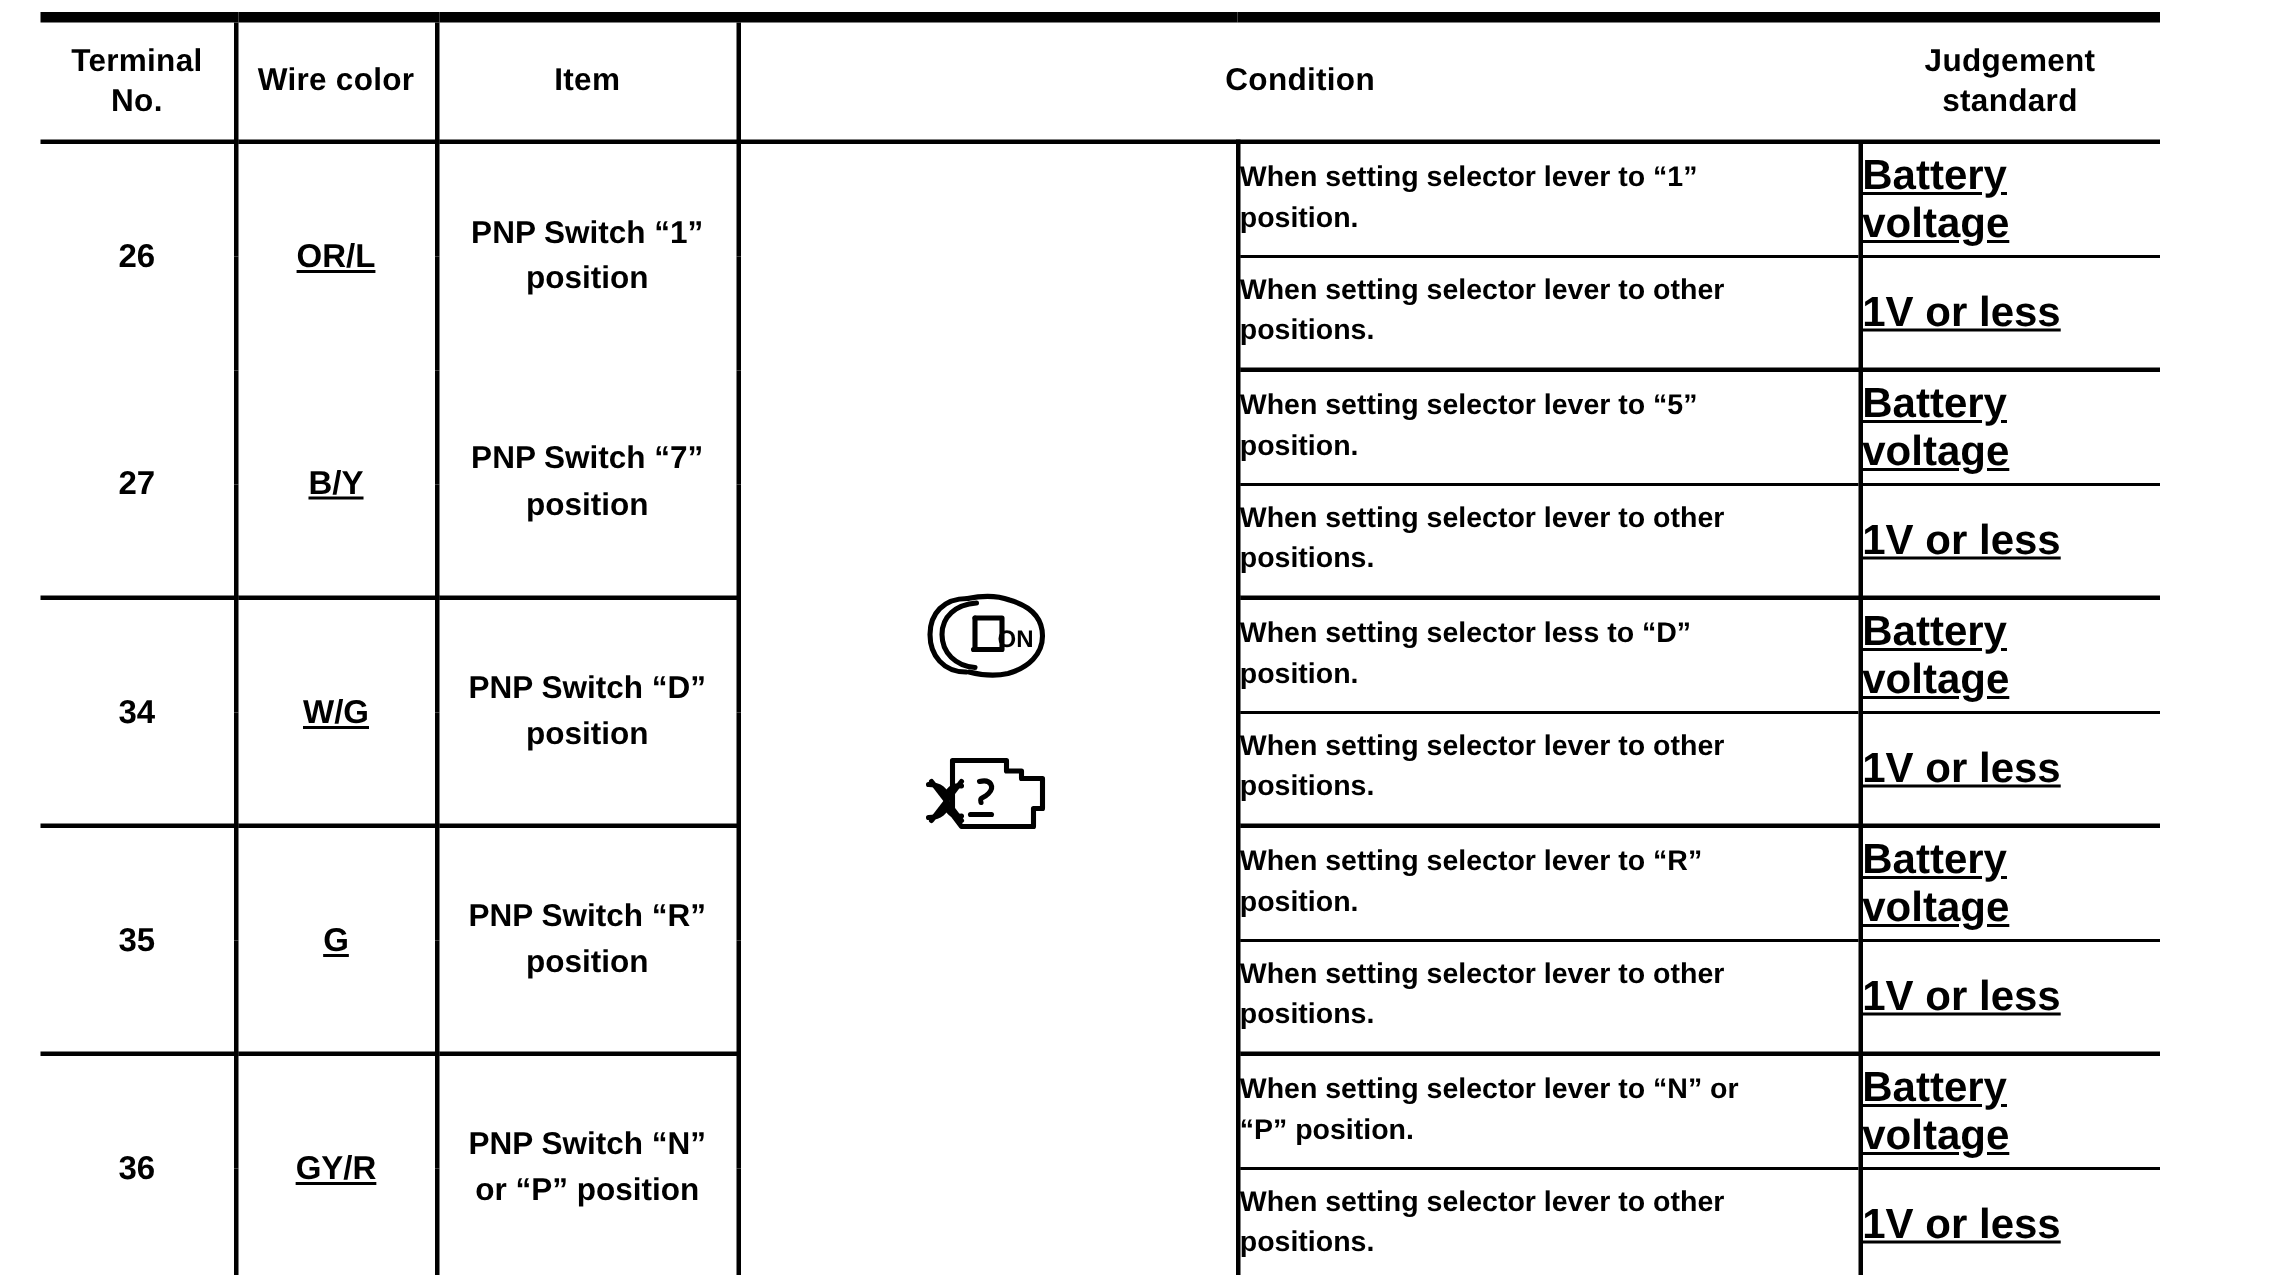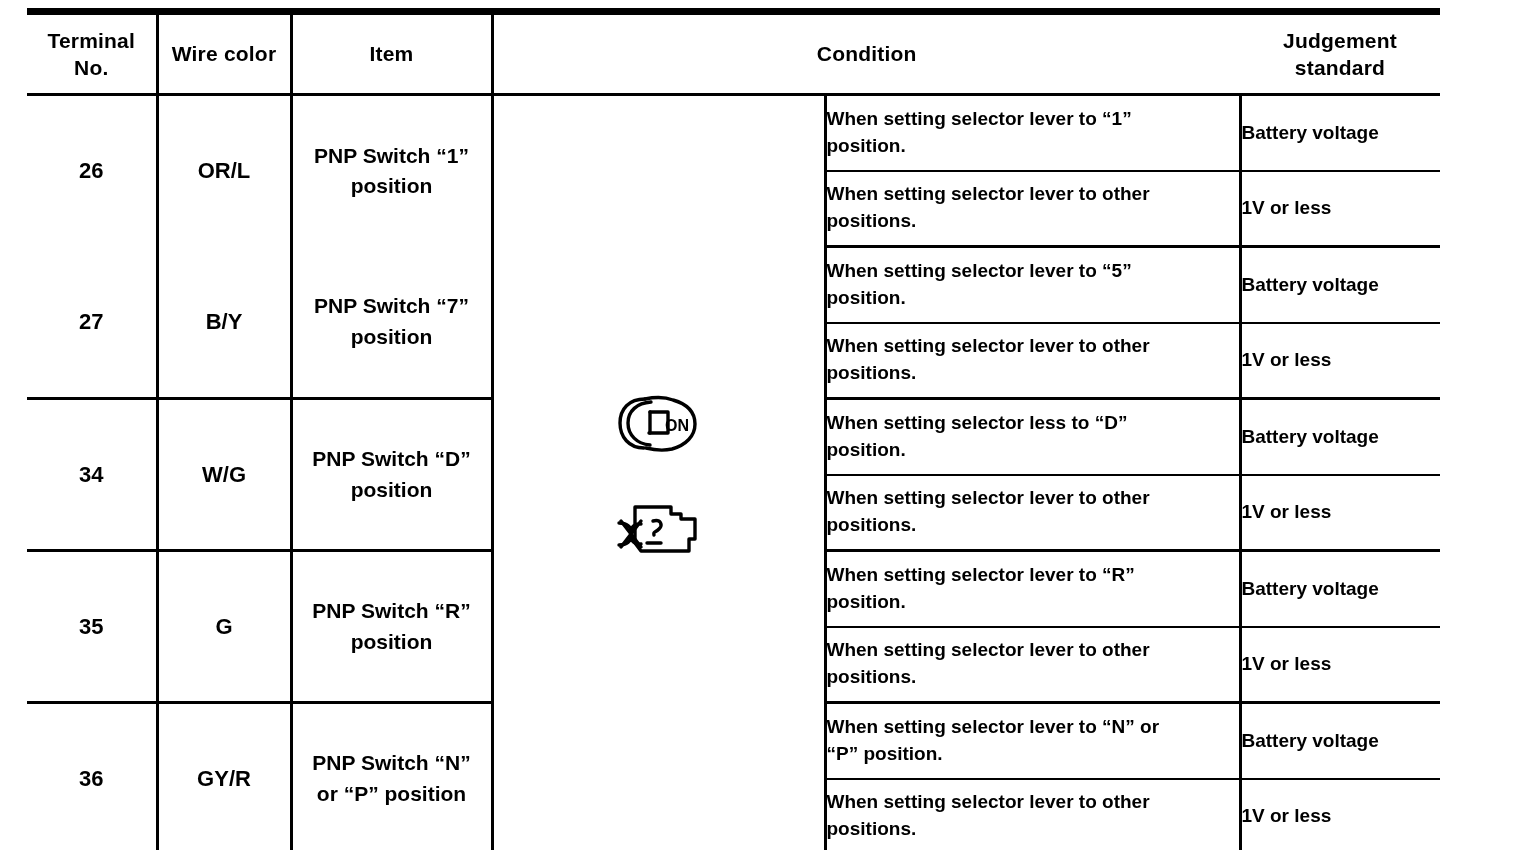--- a/index.html
+++ b/index.html
@@ -61,20 +61,21 @@
 
   
   .cell-term {
     height: 147px;
     text-align: center;
     font-size: 22px;
   }
   .cell-wire {
     text-align: center;
     font-size: 22px;
+    text-decoration: underline;
   }
   .cell-item {
     font-size: 21px;
     line-height: 1.45;
     padding: 0 0 0 14px;
     text-align: center;
   }
   .cell-icons {
     text-align: center;
     vertical-align: middle;
@@ -82,23 +83,24 @@
 
   .cell-cond {
     height: 73.5px;
     font-size: 19px;
     line-height: 1.42;
     padding: 0 10px 0 14px;
     text-align: left;
   }
   .cell-judge {
     height: 73.5px;
-    font-size: 19px;
+    font-size: 28px;
     padding: 0 10px 0 14px;
     text-align: left;
+    text-decoration: underline;
   }
 
   
   .icon-stack {
     display: flex;
     flex-direction: column;
     align-items: center;
     justify-content: center;
     gap: 40px;
   }

